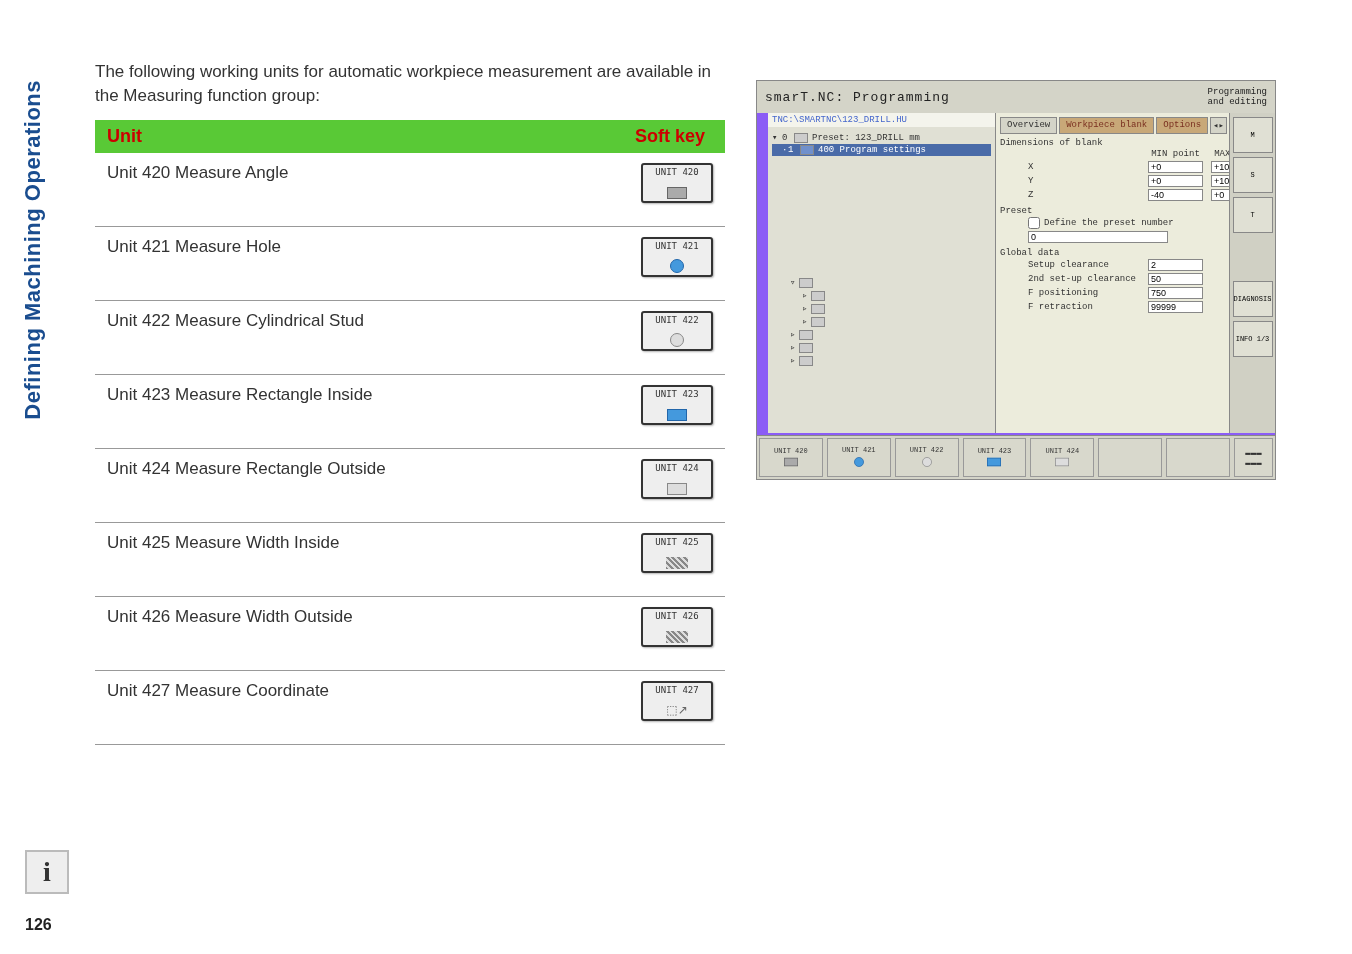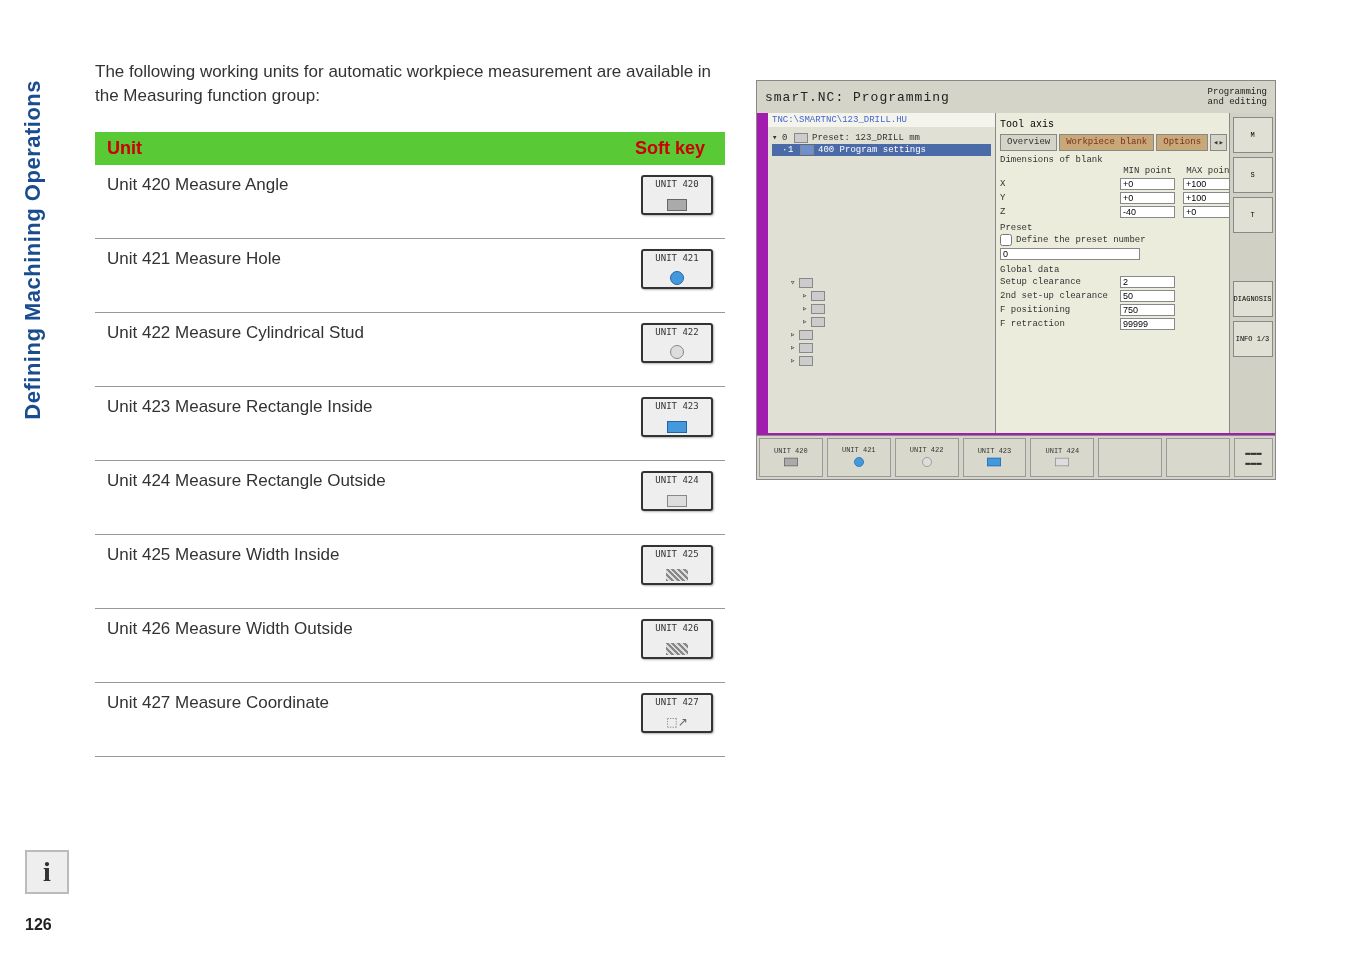--- a/index.html
+++ b/index.html
@@ -34,21 +34,21 @@
     .heading {
       font-size: 26px;
       font-weight: bold;
       color: #222;
       margin-bottom: 8px;
     }
     .intro-text {
       font-size: 17px;
       color: #333;
       line-height: 1.4;
-      margin-bottom: 24px;
+      margin-bottom: 12px;
     }
     .unit-table {
       width: 100%;
       border-collapse: collapse;
     }
     .table-header {
       background: #59c936;
       margin-top: 16px;
     }
     .table-header th {
@@ -104,21 +104,21 @@
       text-align: center;
       font-size: 14px;
     }
     .screenshot-panel {
       position: absolute;
       left: 756px;
       top: 80px;
       width: 520px;
       height: 400px;
       border: 1px solid #888;
-      background: #a21caf;
+      background: #8b5cf6;
       font-family: "Courier New", monospace;
       font-size: 10px;
     }
     .screenshot-header {
       background: #d4d4c8;
       height: 32px;
       display: flex;
       align-items: center;
       padding: 0 8px;
       justify-content: space-between;
@@ -205,20 +205,21 @@
       background: #c8a878;
       color: #7a3020;
     }
     .tab.inactive {
       color: #333;
     }
     .param-row {
       display: flex;
       align-items: center;
       padding: 1px 0;
+      margin-left: 28px;
     }
     .param-row .plabel {
       width: 120px;
     }
     .param-row input {
       width: 55px;
       height: 12px;
       font-size: 9px;
       border: 1px solid #888;
       background: #fff;
@@ -462,24 +463,20 @@
               <span class="tree-icon"></span>
             </div>
           <div class="tree-row">
               <span style="margin-right:4px;">▹</span>
               <span class="tree-icon"></span>
             </div>
         </div>
       </div>
     </div>
     <div class="screenshot-right">
-      <div class="param-header-row">
-        <span>Tool axis</span>
-        <span style="background:#ccc;padding:0 6px;border:1px solid #888;">Z</span>
-      </div>
       <div class="tab-strip">
         <div class="tab inactive">Overview</div>
         <div class="tab active">Workpiece blank</div>
         <div class="tab active">Options</div>
         <div class="tab inactive" style="padding:2px;">◂▸</div>
       </div>
       <div class="param-section">
         <div>Dimensions of blank</div>
         <div class="param-row">
           <span class="plabel"></span>

